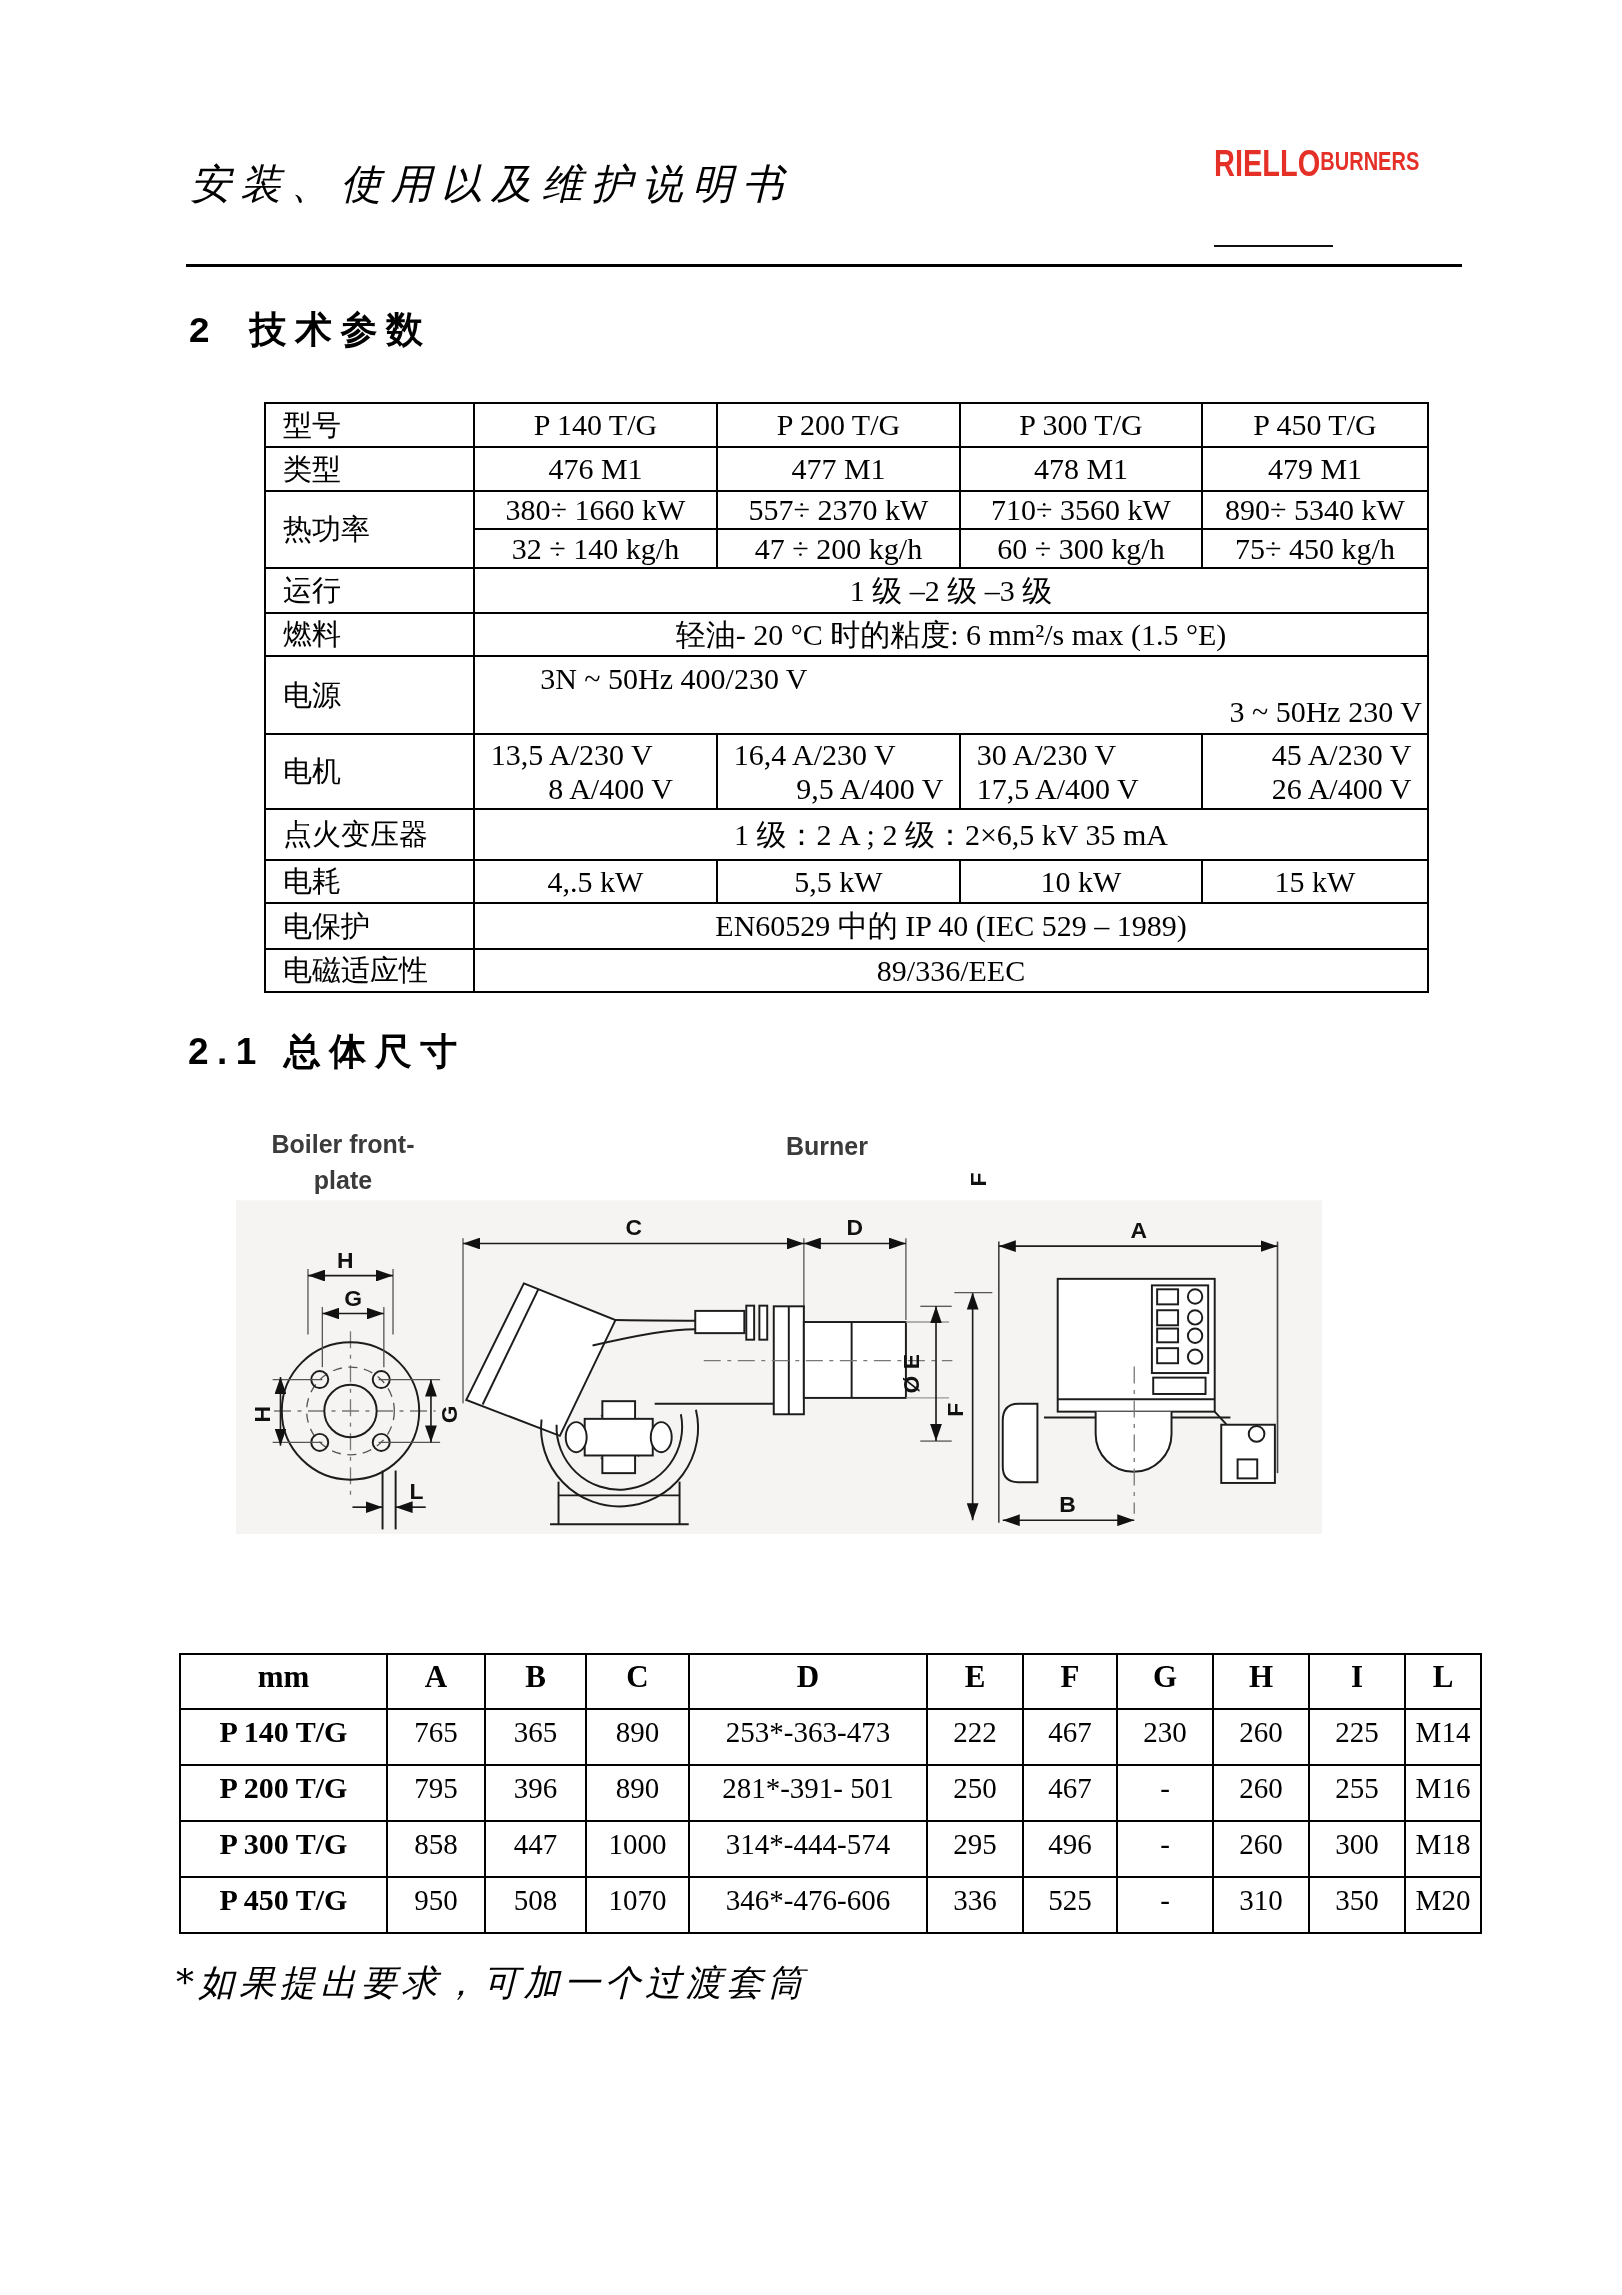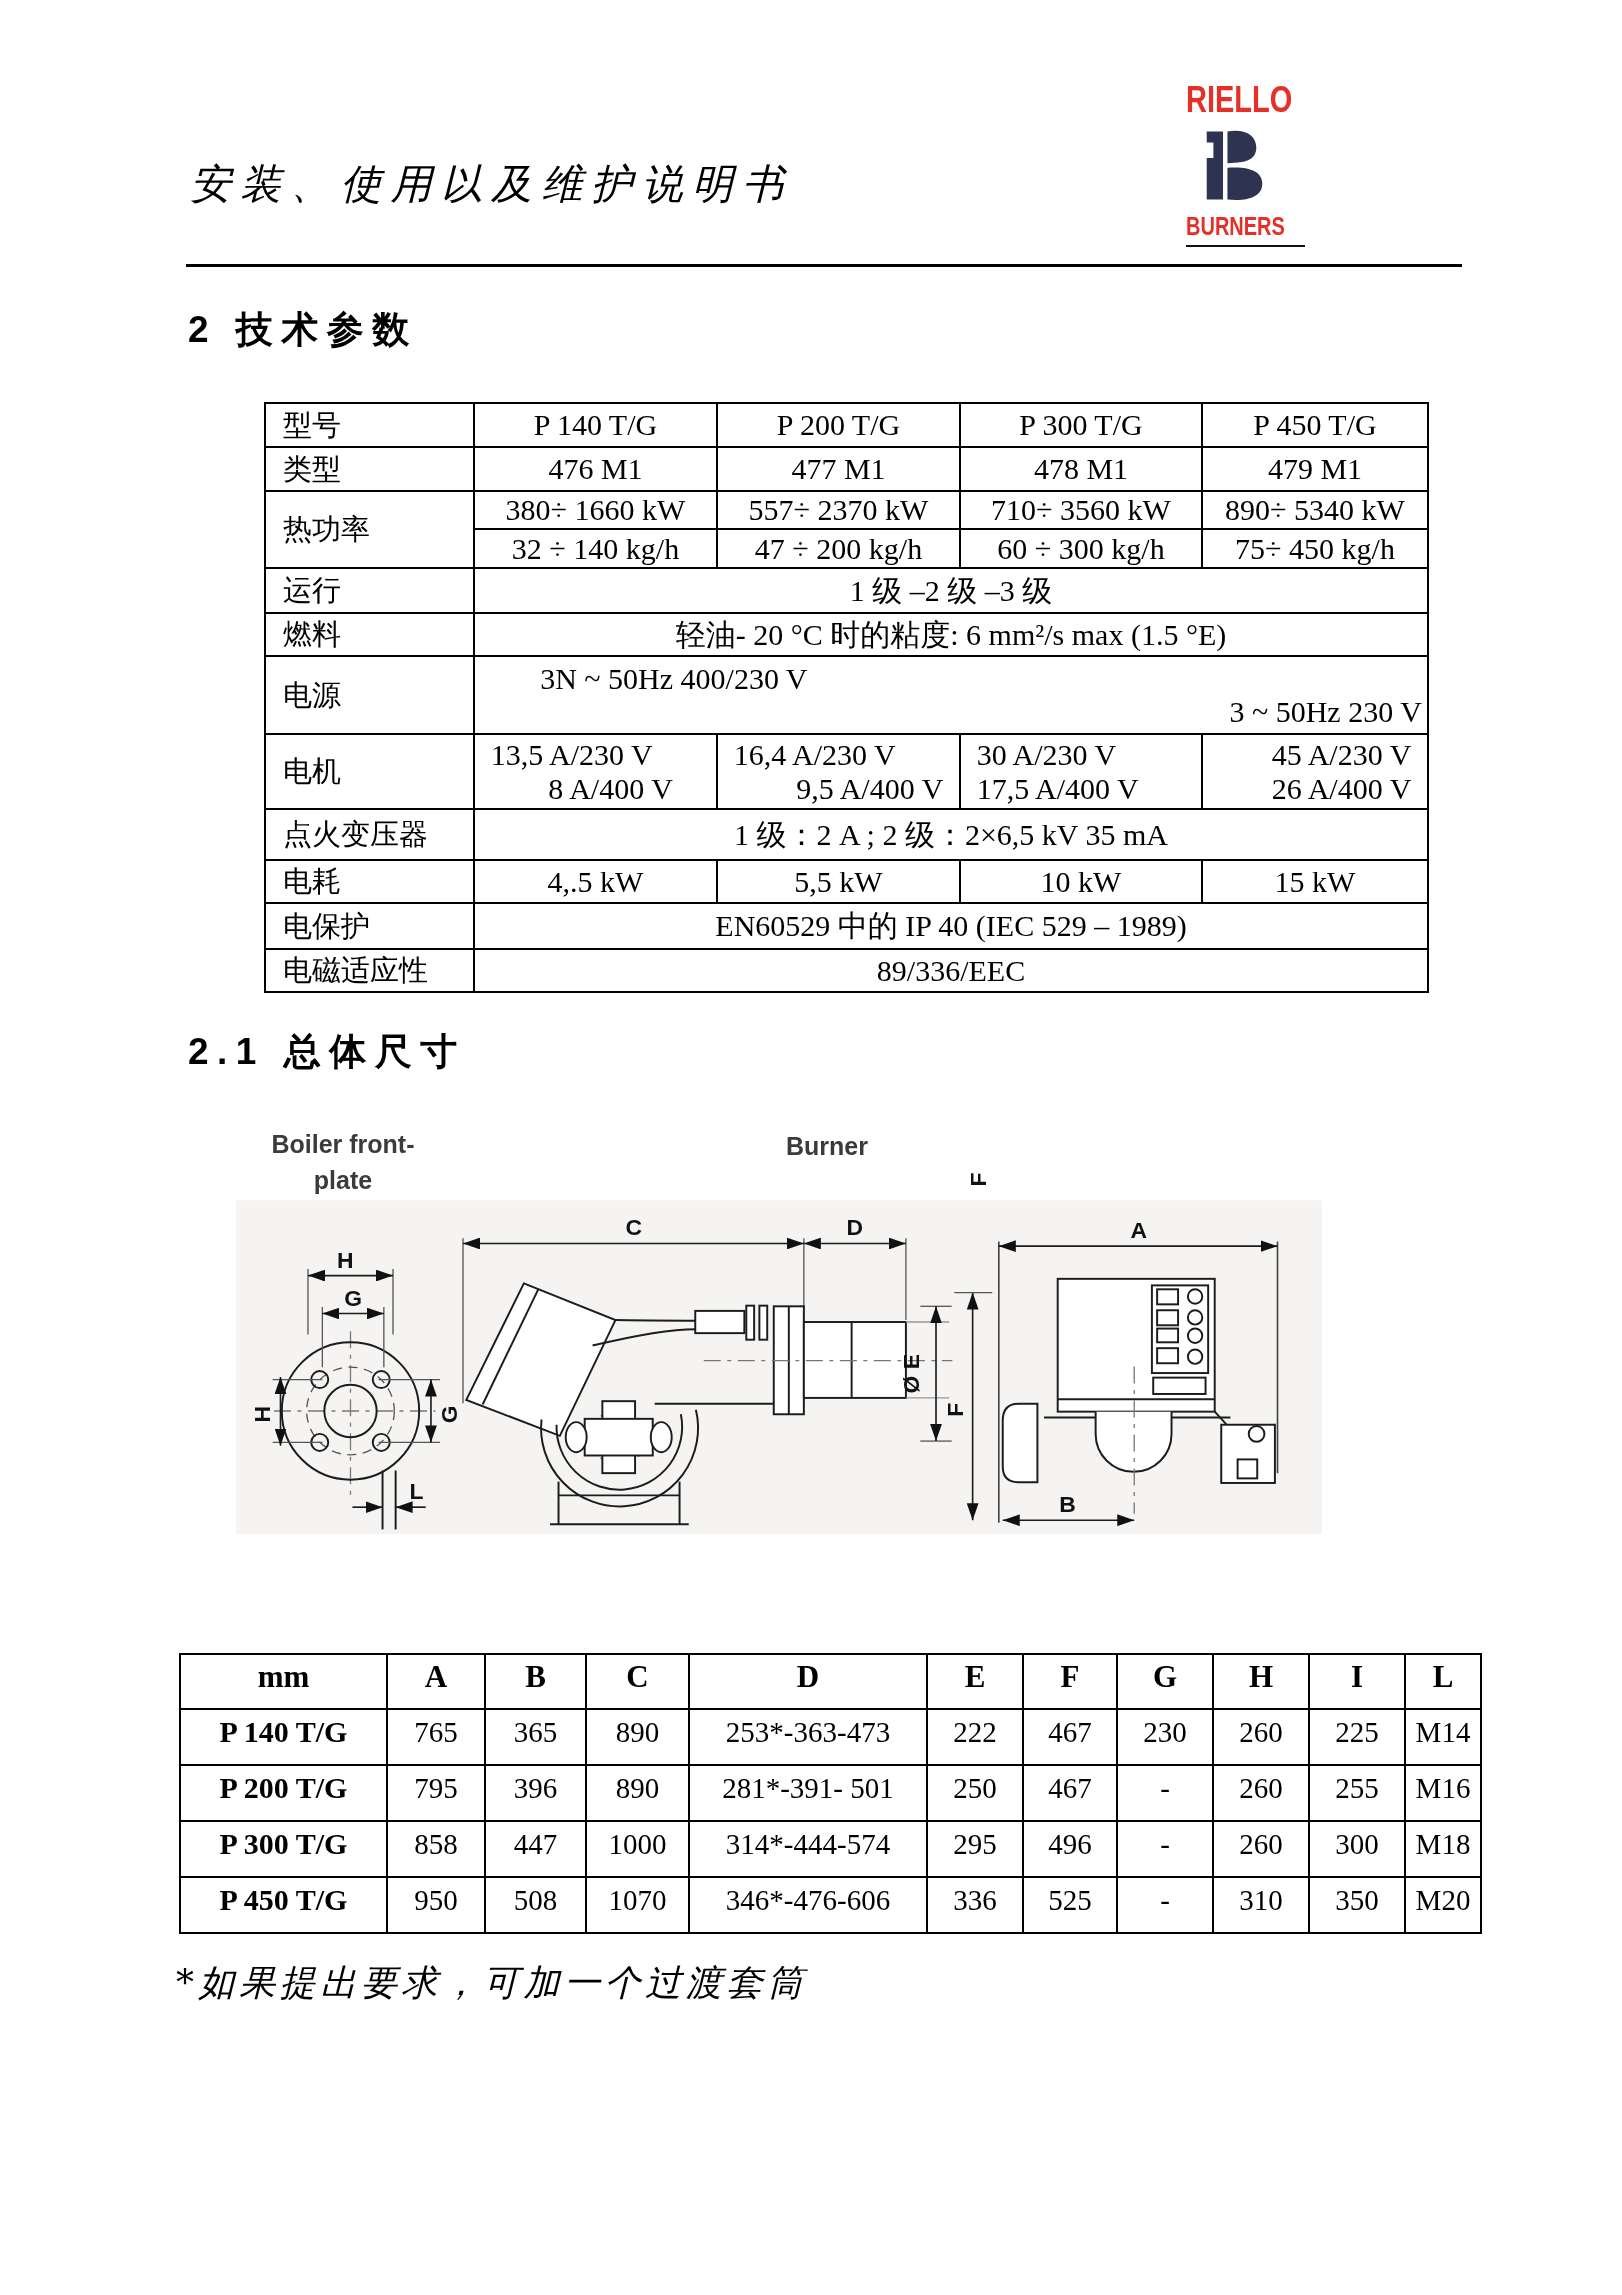--- a/index.html
+++ b/index.html
@@ -4,32 +4,32 @@
 <style>
   html,body{margin:0;padding:0;background:#9a9a9a;}
   .page{position:relative;width:1622px;height:2295px;background:#ffffff;
         font-family:"Liberation Serif",serif;color:#000;overflow:hidden;}
 
   
   .doc-title{position:absolute;left:190px;top:157px;font-size:41px;
              font-family:"DejaVu Serif",serif;font-style:italic;letter-spacing:9.2px;white-space:nowrap;}
   .header-rule{position:absolute;left:186px;top:264px;width:1276px;height:3.3px;background:#000;}
 
-  .logo{position:absolute;left:1186px;top:80px;width:119px;height:165px;
-        border-bottom:2.6px solid #111;display:flex;flex-direction:column;align-items:flex-start;}
+  .logo{position:absolute;left:1214px;top:80px;width:119px;height:165px;
+        border-bottom:2.6px solid #111;display:flex;flex-direction:row;align-items:center;}
   .logo-riello{font-family:"Liberation Sans",sans-serif;font-weight:bold;font-size:29px;
                color:#e53028;letter-spacing:0;transform:scaleY(1.25);margin-top:3.9px;}
   .logo-bmark{width:77px;height:97px;margin-top:0;}
   .logo-burners{font-family:"Liberation Sans",sans-serif;font-weight:bold;font-size:20px;
                 color:#e53028;transform:scaleY(1.25);margin-top:1.3px;margin-bottom:3.9px;}
 
   
   .sec-title{position:absolute;font-family:"Liberation Sans",sans-serif;font-weight:bold;
              font-size:37px;letter-spacing:8.5px;white-space:nowrap;}
-  .sec-2{left:188px;top:305px;}
+  .sec-2{left:188px;top:305px;font-family:Liberation Mono, monospace;}
   .sec-21{left:188px;top:1027px;}
 
   
   table.spec{position:absolute;left:264px;top:402px;width:1164px;border-collapse:collapse;
              table-layout:fixed;font-size:30px;line-height:1.12;}
   table.spec td{border:2px solid #000;text-align:center;vertical-align:middle;
                 padding:1.3px 5.2px;overflow:hidden;}
   table.spec td.lbl{text-align:left;padding-left:17px;font-size:29px;}
   table.spec td .ml{text-align:left;padding-left:10.5px;}
   table.spec td .mr{text-align:right;padding-right:10.5px;}

